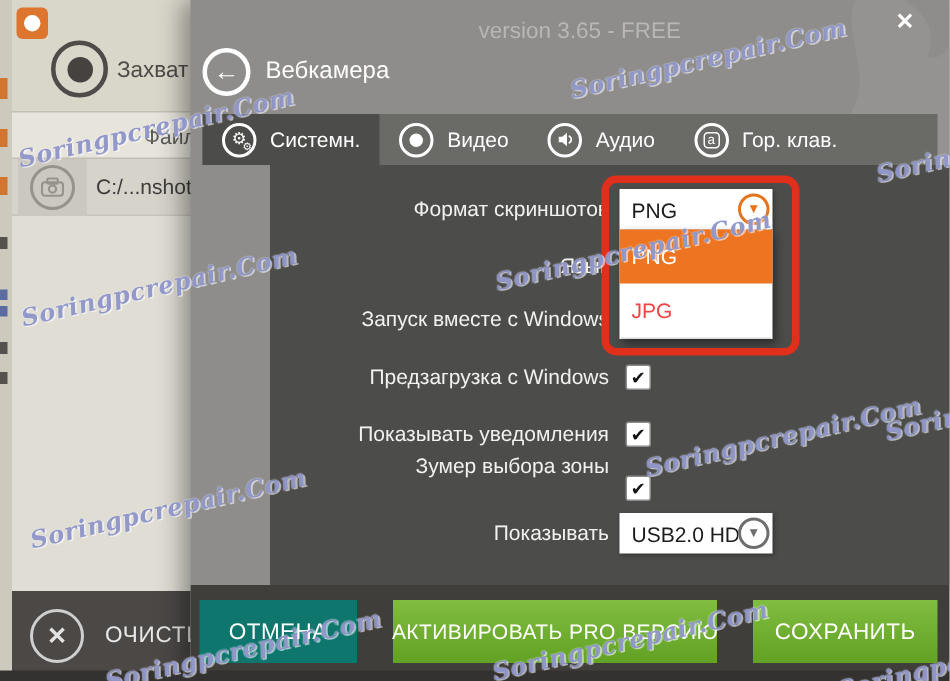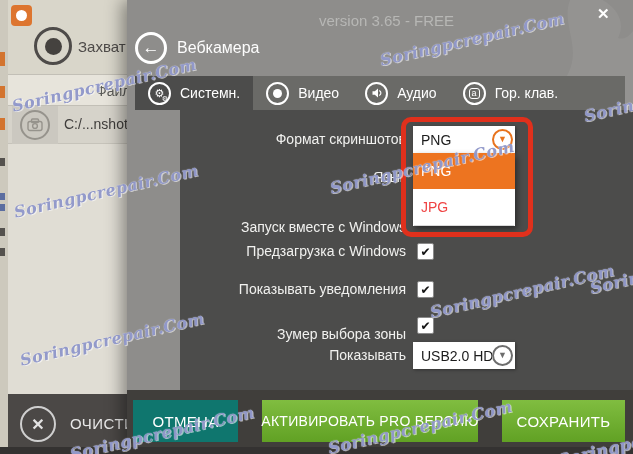--- a/index.html
+++ b/index.html
@@ -185,24 +185,24 @@
       <span class="tab-ic">
           <span class="a-box">a</span>
         </span>
       <span>Гор. клав.</span>
     </div>
   </div>
 
   <div class="abs content">
     <span class="set-label" style="top:21px;">Формат скриншотов</span>
     <span class="set-label" style="top:59px;">Язык</span>
-    <span class="set-label" style="top:109px;">Запуск вместе с Windows</span>
+    <span class="set-label" style="top:94px;">Запуск вместе с Windows</span>
     <span class="set-label" style="top:133px;">Предзагрузка с Windows</span>
     <span class="set-label" style="top:171px;">Показывать уведомления</span>
-    <span class="set-label" style="top:216px;">Зумер выбора зоны</span>
+    <span class="set-label" style="top:192px;">Зумер выбора зоны</span>
     <span class="set-label" style="top:237px;">Показывать</span>
 
     <div class="combo" style="top:16px;">
       <span class="val">PNG</span>
       <span class="circle-btn orange">
           <span>▼</span>
         </span>
     </div>
     <div class="dd-list">
       <div class="dd-opt sel">PNG</div>

